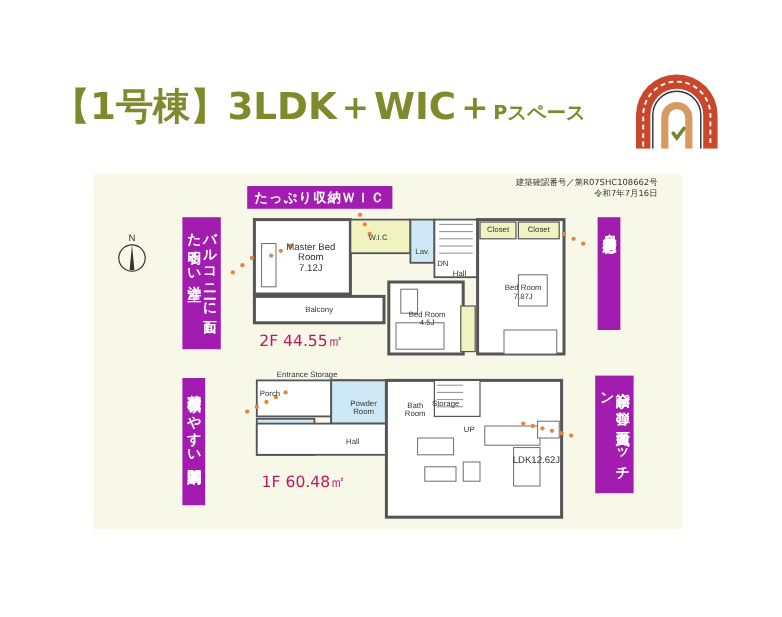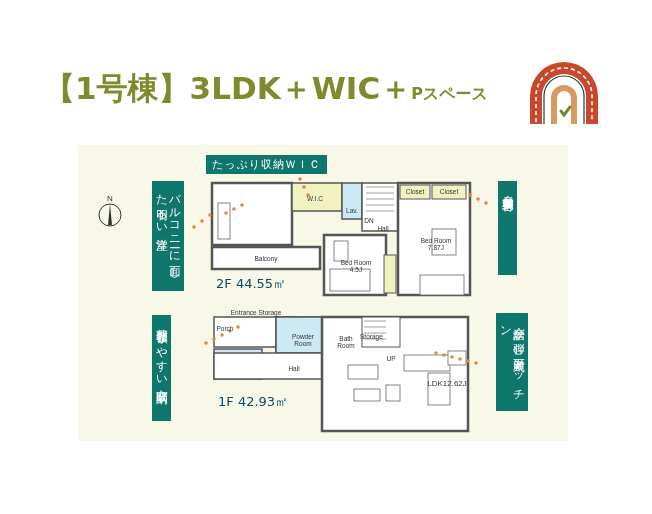--- a/index.html
+++ b/index.html
@@ -2,44 +2,48 @@
 <html><head>
 <meta charset="utf-8">
 <style>
   html,body{margin:0;padding:0;background:#ffffff;}
   body{width:652px;height:514px;position:relative;overflow:hidden;font-family:"DejaVu Sans",sans-serif;}
   .title{position:absolute;left:44px;top:68px;font-size:31px;font-weight:bold;color:#7f8a2c;letter-spacing:0px;white-space:nowrap;font-family:"DejaVu Sans",sans-serif;}
   .title .small{font-size:16px;}
   .rainbow{position:absolute;left:524px;top:56px;width:80px;height:68px;}
   .panel{position:absolute;left:78px;top:145px;width:490px;height:296px;background:#f8f8e8;}
   .plan{position:absolute;left:0;top:0;}
-  .callout{position:absolute;background:#0f766e;color:#fff;font-weight:normal;font-size:11.5px;line-height:13px;}
+  .callout{position:absolute;background:#a21caf;color:#fff;font-weight:bold;font-size:11.5px;line-height:13px;}
   .v{writing-mode:vertical-rl;text-orientation:upright;padding:5px 3px;letter-spacing:1px;}
   .h{padding:3px 6px;letter-spacing:1px;font-size:11px;}
   .permit{position:absolute;right:20px;top:3px;text-align:right;font-size:7px;line-height:9px;color:#333;}
-  .area{position:absolute;font-size:13px;color:#0c4a6e;}
+  .area{position:absolute;font-size:13px;color:#be185d;}
   .lbl{position:absolute;font-size:6.5px;color:#333;line-height:7px;text-align:center;font-family:"Liberation Sans",sans-serif;}
   .lbl.big{font-size:8px;line-height:9px;}
   .north{position:absolute;left:18px;top:48px;width:28px;height:36px;}
 </style>
 </head>
 <body>
 
 <div class="title"><span>【1号棟】3LDK＋WIC＋</span><span class="small">Pスペース</span></div>
 
 <svg class="rainbow" viewBox="0 0 80 68">
   <path d="M6 68 V40 A34 34 0 0 1 74 40 V68 H62 V40 A22 22 0 0 0 18 40 V68 Z" fill="#c9472a"></path>
   <path d="M12 66 V40 A28 28 0 0 1 68 40 V66" fill="none" stroke="#fff" stroke-width="1.6" stroke-dasharray="4 3"></path>
   <path d="M20 68 V40 A20 20 0 0 1 60 40 V68" fill="none" stroke="#2c3445" stroke-width="1.2"></path>
   <path d="M27 68 V42 A13 13 0 0 1 53 42 V68 H47 V42 A7 7 0 0 0 33 42 V68 Z" fill="#d99a62"></path>
   <path d="M37 55 l3 4 l6 -8" fill="none" stroke="#6f8a2e" stroke-width="3" stroke-linecap="round"></path>
 </svg>
 
 <div class="panel">
 
+  <div class="permit">
+    <div>建築確認番号／第R07SHC108662号</div>
+    <div>令和7年7月16日</div>
+  </div>
 
   <svg class="north" viewBox="0 0 28 36">
     <text x="11" y="8" font-size="8" font-family="Liberation Sans, sans-serif" fill="#333">N</text>
     <circle cx="14" cy="22" r="11" fill="none" stroke="#333" stroke-width="1"></circle>
     <path d="M14 11 L16 32 L12 32 Z" fill="#333"></path>
   </svg>
 
   <svg class="plan" width="490" height="296" viewBox="0 0 490 296">
     <g stroke="#555" fill="#fff" stroke-width="2.5">
 
@@ -103,20 +107,24 @@
         <circle cx="160" cy="182" r="1.8"></circle>
       <circle cx="358" cy="208" r="1.8"></circle>
         <circle cx="366" cy="210" r="1.8"></circle>
         <circle cx="374" cy="212" r="1.8"></circle>
       <circle cx="382" cy="214" r="1.8"></circle>
         <circle cx="390" cy="216" r="1.8"></circle>
         <circle cx="398" cy="218" r="1.8"></circle>
     </g>
   </svg>
 
+  <div class="lbl big" style="left:156px;top:56px;width:50px;">
+      <div>Master Bed Room</div>
+      <div>7.12J</div>
+    </div>
   <div class="lbl" style="left:222px;top:50px;width:30px;">W.I.C</div>
   <div class="lbl" style="left:264px;top:62px;width:20px;">Lav.</div>
   <div class="lbl" style="left:284px;top:72px;width:14px;">DN</div>
   <div class="lbl" style="left:296px;top:80px;width:18px;">Hall</div>
   <div class="lbl" style="left:322px;top:43px;width:30px;">Closet</div>
   <div class="lbl" style="left:356px;top:43px;width:30px;">Closet</div>
   <div class="lbl" style="left:260px;top:114px;width:36px;">
       <div>Bed Room</div>
       <div>4.5J</div>
     </div>
@@ -128,20 +136,20 @@
   <div class="area" style="left:138px;top:130px;">2F 44.55㎡</div>
 
   <div class="lbl" style="left:148px;top:164px;width:60px;">Entrance Storage</div>
   <div class="lbl" style="left:136px;top:180px;width:22px;">Porch</div>
   <div class="lbl" style="left:210px;top:188px;width:30px;">Powder Room</div>
   <div class="lbl" style="left:254px;top:190px;width:28px;">Bath Room</div>
   <div class="lbl" style="left:282px;top:188px;width:16px;">Storage</div>
   <div class="lbl" style="left:306px;top:210px;width:14px;">UP</div>
   <div class="lbl" style="left:206px;top:220px;width:20px;">Hall</div>
   <div class="lbl big" style="left:300px;top:234px;width:50px;margin-left:44px;">LDK12.62J</div>
-  <div class="area" style="left:140px;top:248px;">1F 42.93㎡</div>
+  <div class="area" style="left:140px;top:248px;">1F 60.48㎡</div>
 
   <div class="callout h" style="left:128px;top:10px;">たっぷり収納ＷＩＣ</div>
   <div class="callout v" style="left:74px;top:36px;height:100px;">バルコニーに面した明るい洋室</div>
   <div class="callout v" style="left:420px;top:36px;height:84px;">全居室収納付き</div>
   <div class="callout v" style="left:74px;top:170px;height:96px;">整理整頓しやすい玄関収納</div>
   <div class="callout v" style="left:418px;top:168px;height:88px;">会話が弾む対面式キッチン</div>
 </div>
 
 </body></html>

